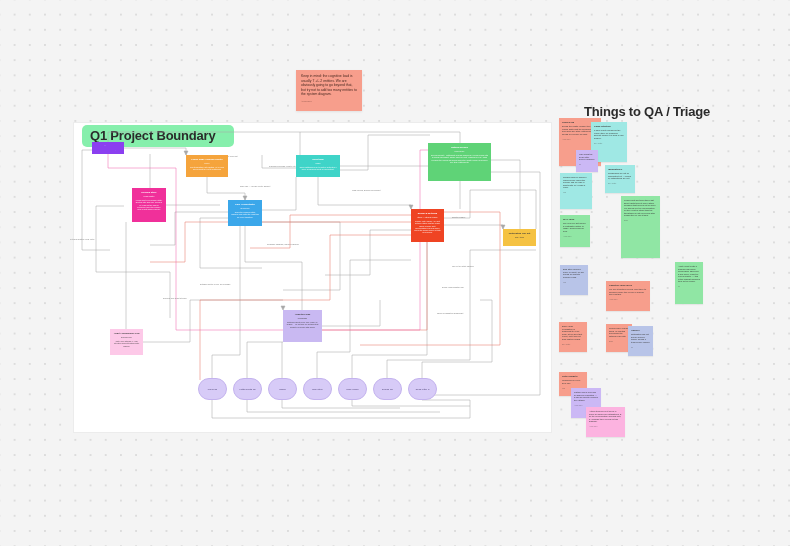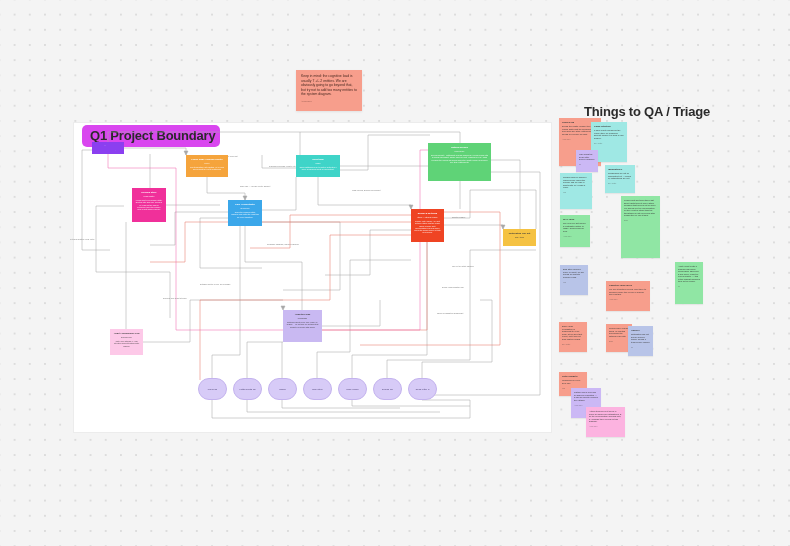--- a/index.html
+++ b/index.html
@@ -10,22 +10,22 @@
     background-size:15.2px 15.2px;
     background-position:7px 7px;
     font-family:"Liberation Sans", sans-serif;
     -webkit-font-smoothing:antialiased;
   }
   #canvas{position:absolute;inset:0;}
 
   
   .frame{position:absolute;background:#ffffff;border:1px solid #ececec;}
   .frame-title{
-    position:absolute;background:#d946ef;border-radius:5px;
-    padding:3px 4px 4px 8px;color:#2b2b2b;font-weight:bold;
+    position:absolute;background:#86efac;border-radius:5px;
+    padding:3px 18px 4px 8px;color:#2b2b2b;font-weight:bold;
     font-size:13px;letter-spacing:-0.2px;white-space:nowrap;
   }
 
   
   .node{
     position:absolute;box-sizing:border-box;overflow:hidden;
     display:flex;flex-direction:column;align-items:center;
     padding:3px 3px;text-align:center;line-height:1.12;
     color:#ffffff;
   }

